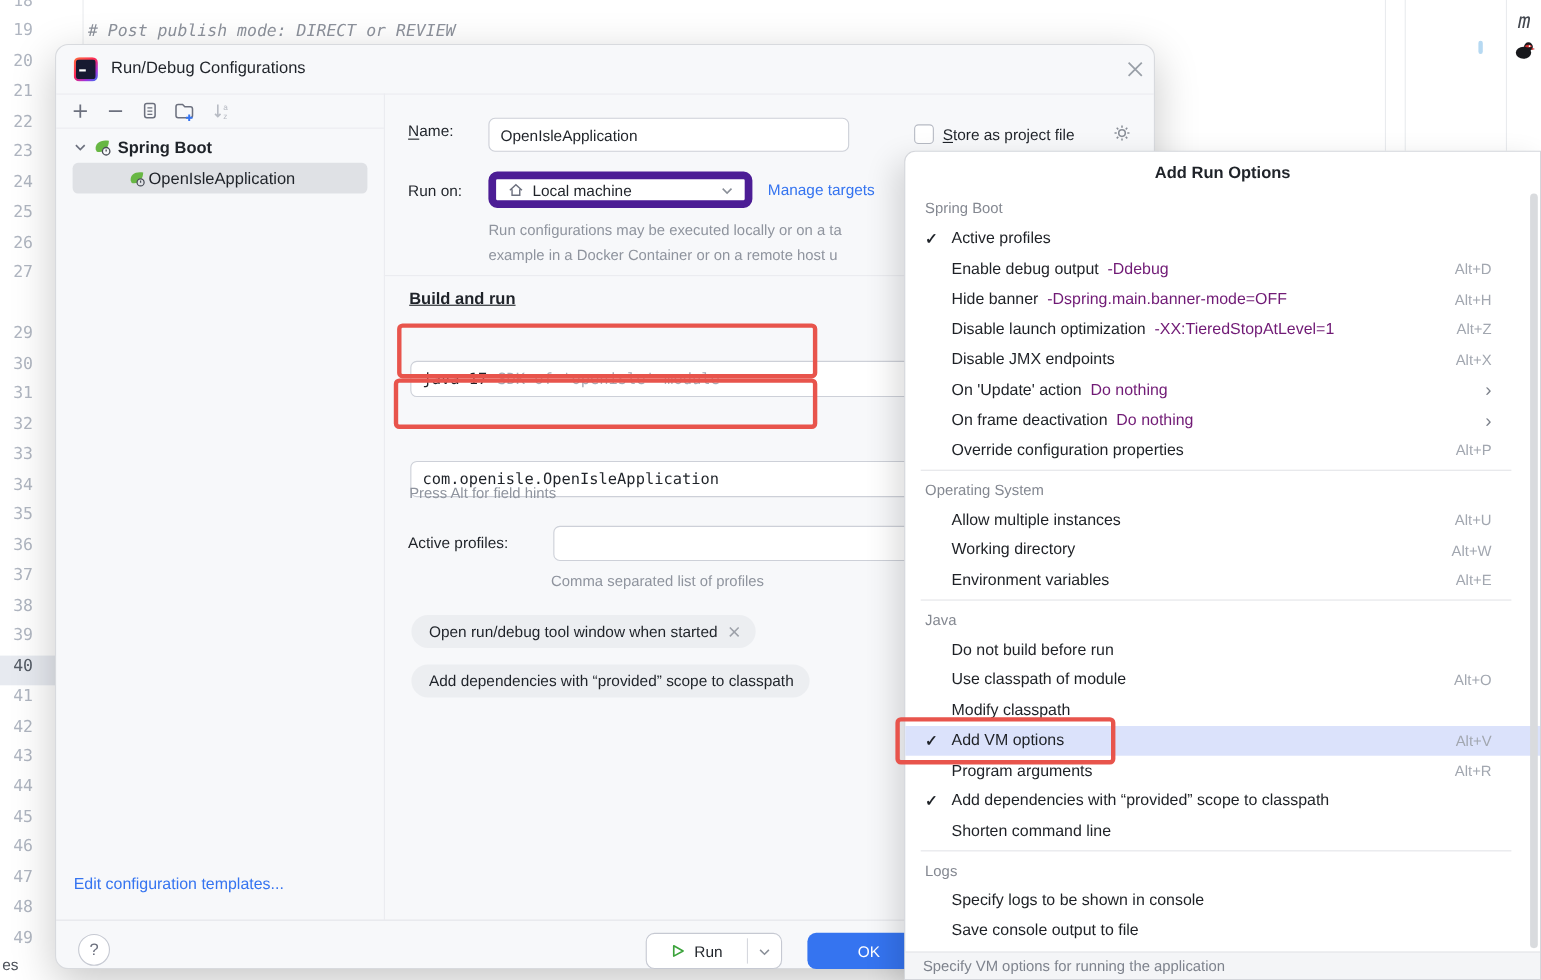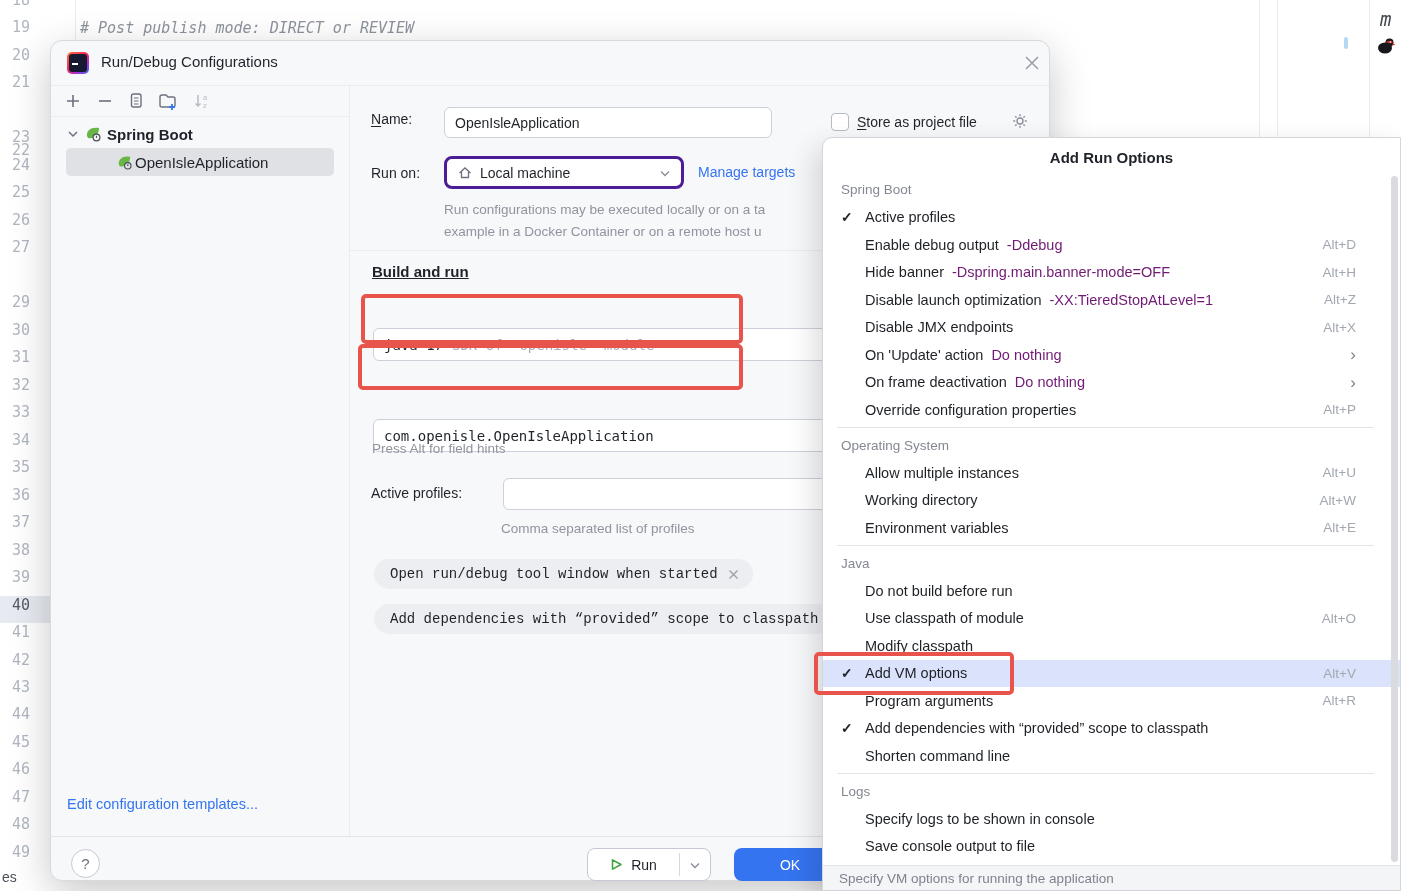--- a/index.html
+++ b/index.html
@@ -49,25 +49,25 @@
   .flabel u{text-decoration:underline;text-underline-offset:2px;}
   .tinput{position:absolute;background:#fff;border:1px solid #cdd0d8;border-radius:6px;box-sizing:border-box;
           font-size:14px;color:#1f2329;display:flex;align-items:center;padding:0 10px;}
   .mono{font-family:"DejaVu Sans Mono",monospace;font-size:14px;margin-top:22px;}
   .ghost{color:#a7acb6;}
   .helper{position:absolute;font-size:13.5px;color:#8f949e;}
   .hdivider{position:absolute;height:1px;background:#ebecf0;}
   .build-hdr{position:absolute;left:321px;top:222px;font-size:15px;font-weight:bold;color:#1f2329;text-decoration:underline;}
   .link{color:#3574f0;}
   .chip{position:absolute;height:30px;background:#eceef1;border-radius:15px;display:inline-flex;
-        align-items:center;padding:0 14px 0 16px;font-size:14px;color:#1f2329;gap:10px;white-space:nowrap;font-family:Liberation Mono, monospace;}
+        align-items:center;padding:0 14px 0 16px;font-size:14px;color:#1f2329;gap:10px;white-space:nowrap;}
 
   .checkbox{position:absolute;width:18px;height:18px;background:#fff;border:1.5px solid #b6bac4;
             border-radius:4px;box-sizing:border-box;}
-  .select{position:absolute;background:#fff;border:3px solid #4c1d95;border-radius:8px;box-sizing:border-box;
+  .select{position:absolute;background:#fff;border:7px solid #4c1d95;border-radius:8px;box-sizing:border-box;
           display:flex;align-items:center;gap:7px;padding:0 10px;font-size:14px;color:#1f2329;}
   .select .chev{margin-left:auto;}
 
   .dlg-footer-sep{position:absolute;left:0;top:795px;width:1000px;height:1px;background:#e3e4e8;}
   .help-btn{position:absolute;left:20px;top:808px;width:27px;height:27px;border:1px solid #c6c9d2;
             border-radius:50%;color:#6c707e;font-size:15px;display:flex;align-items:center;justify-content:center;background:#fff;}
   .run-btn{position:absolute;left:536px;top:807px;width:124px;height:33px;border:1px solid #c6c9d2;
            border-radius:8px;background:#fff;display:flex;align-items:stretch;box-sizing:border-box;}
   .run-main{flex:1;display:flex;align-items:center;justify-content:center;gap:8px;font-size:14px;color:#1f2329;}
   .run-split{width:1px;background:#d6d8de;margin:4px 0;}
@@ -104,21 +104,21 @@
 </head>
 <body>
 
 <div class="screen">
 
   <div class="gutter">
       <div class="gline" style="top: -9px;">18</div>
       <div class="gline" style="top: 18.48px;">19</div>
       <div class="gline" style="top: 45.96px;">20</div>
       <div class="gline" style="top: 73.44px;">21</div>
-      <div class="gline" style="top: 100.92px; margin-top: 40px;">22</div>
+      <div class="gline" style="top: 100.92px;">22</div>
       <div class="gline" style="top: 128.4px;">23</div>
       <div class="gline" style="top: 155.88px;">24</div>
       <div class="gline" style="top: 183.36px;">25</div>
       <div class="gline" style="top: 210.84px;">26</div>
       <div class="gline" style="top: 238.32px;">27</div>
       <div class="gline" style="top: 265.8px; margin-left: 48px;">28</div>
       <div class="gline" style="top: 293.28px;">29</div>
       <div class="gline" style="top: 320.76px;">30</div>
       <div class="gline" style="top: 348.24px;">31</div>
       <div class="gline" style="top: 375.72px;">32</div>

